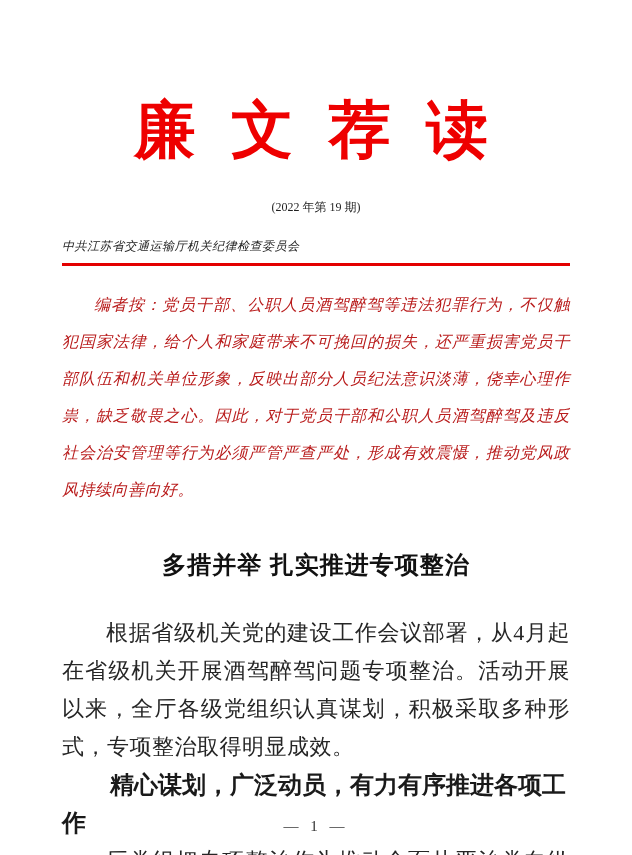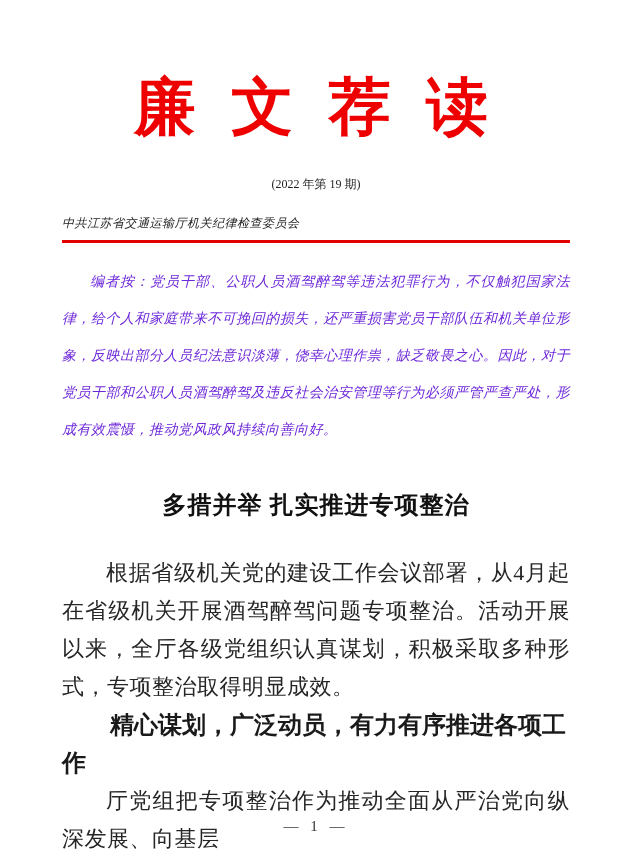--- a/index.html
+++ b/index.html
@@ -7,21 +7,21 @@
     padding: 0;
     background: #ffffff;
   }
   .page {
     position: relative;
     width: 632px;
     height: 855px;
     margin: 0 auto;
     background: #ffffff;
     box-sizing: border-box;
-    padding: 67px 62px 0 62px;
+    padding: 90px 62px 0 62px;
     overflow: hidden;
     font-family: "Liberation Serif", "DejaVu Serif", serif;
     color: #1f1f1f;
   }
   .doc-title {
     margin: 0;
     text-align: center;
     font-family: "Liberation Serif", "DejaVu Serif", serif;
     font-weight: bold;
     font-size: 62px;
@@ -54,31 +54,31 @@
     letter-spacing: 0.5px;
   }
   .red-rule {
     margin-top: 5px;
     height: 3px;
     background: #e30000;
   }
   .editor-note {
     margin: 20px 0 0 0;
     font-style: italic;
-    font-size: 14px;
+    font-size: 16px;
     line-height: 37px;
     letter-spacing: 0.5px;
     text-align: justify;
     text-indent: 2em;
-    color: #6d28d9;
+    color: #b91c1c;
   }
   .article-heading {
     margin: 42px 0 0 0;
     text-align: center;
-    font-family: Liberation Serif, serif;
+    font-family: Liberation Sans, sans-serif;
     font-weight: bold;
     font-size: 24px;
     line-height: 30px;
     letter-spacing: 1px;
     color: #111111;
   }
   .body-para {
     margin: 0;
     font-size: 22px;
     line-height: 38px;

